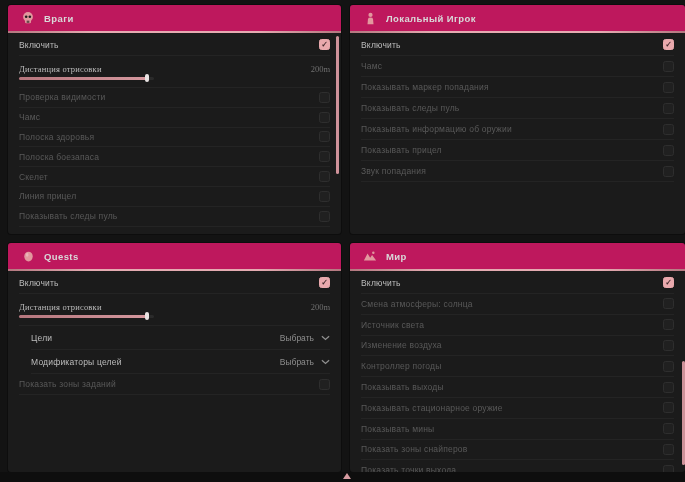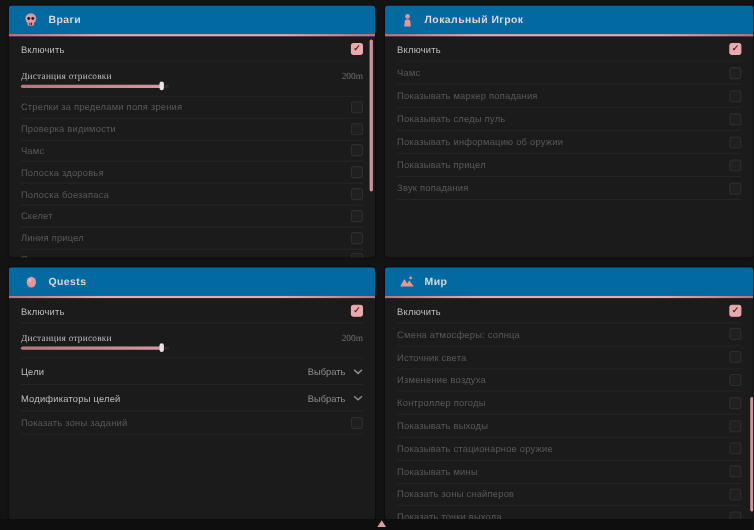--- a/index.html
+++ b/index.html
@@ -18,37 +18,37 @@
   }
   .panel{
     position:relative;
     background:#1b1b1b;
     border-radius:3px;
     box-shadow:0 0 0 1px #0d0d0d;
     overflow:hidden;
   }
   .panel header{
     height:26px;display:flex;align-items:center;gap:9px;
-    padding:0 13px;background:#0369a1;cursor:pointer;
+    padding:0 13px;background:#be185d;cursor:pointer;
   }
   .panel .title{
     font-size:9.5px;font-weight:700;color:#d9d9d9;letter-spacing:.4px;
   }
   .hicon{width:14px;height:14px;display:flex;align-items:center;justify-content:center;color:#e2989e;}
   .divider{height:2px;background:linear-gradient(90deg,#b3787f,#e4abb1 25%,#e4abb1 75%,#b3787f);}
   .rows{padding:1px 11px 0 11px;}
   .row{
     display:flex;align-items:center;justify-content:space-between;
     height:20px;border-bottom:1px solid rgba(255,255,255,.045);
   }
   .p0 .row{height:18.8px;}
   .p3 .row{height:19.8px;}
   .rows .row:first-child{height:21px;}
   .rows .row.slider-row{height:31px;flex-direction:column;align-items:stretch;justify-content:center;gap:3px;}
-  .p2 .row.select{height:23px;}
+  .p2 .row.select{height:23px;margin-left:12px;}
   .label{font-size:8.5px;color:#595959;letter-spacing:.2px;white-space:nowrap;}
   .label.bright{color:#bdbdbd;}
   .value{font-size:8.5px;color:#6f6f6f;}
   .slider-row .line{display:flex;justify-content:space-between;align-items:center;font-family:Liberation Serif, serif;}
   .track{
     position:relative;width:135px;height:3px;border-radius:2px;
     background:#2a2a2a;cursor:pointer;
   }
   .fill{position:absolute;left:0;top:0;bottom:0;width:128px;border-radius:2px;
     background:linear-gradient(90deg,#b5767d,#d5989e);}
@@ -109,24 +109,20 @@
           <div class="line">
             <span class="label bright">Дистанция отрисовки</span>
             <span class="value">200m</span>
           </div>
           <div class="track">
             <div class="fill"></div>
             <div class="handle"></div>
           </div>
         </div>
         <div class="row toggle dim">
-          <span class="label">Стрелки за пределами поля зрения</span>
-          <span class="checkbox"></span>
-        </div>
-        <div class="row toggle dim">
           <span class="label">Проверка видимости</span>
           <span class="checkbox"></span>
         </div>
         <div class="row toggle dim">
           <span class="label">Чамс</span>
           <span class="checkbox"></span>
         </div>
         <div class="row toggle dim">
           <span class="label">Полоска здоровья</span>
           <span class="checkbox"></span>

